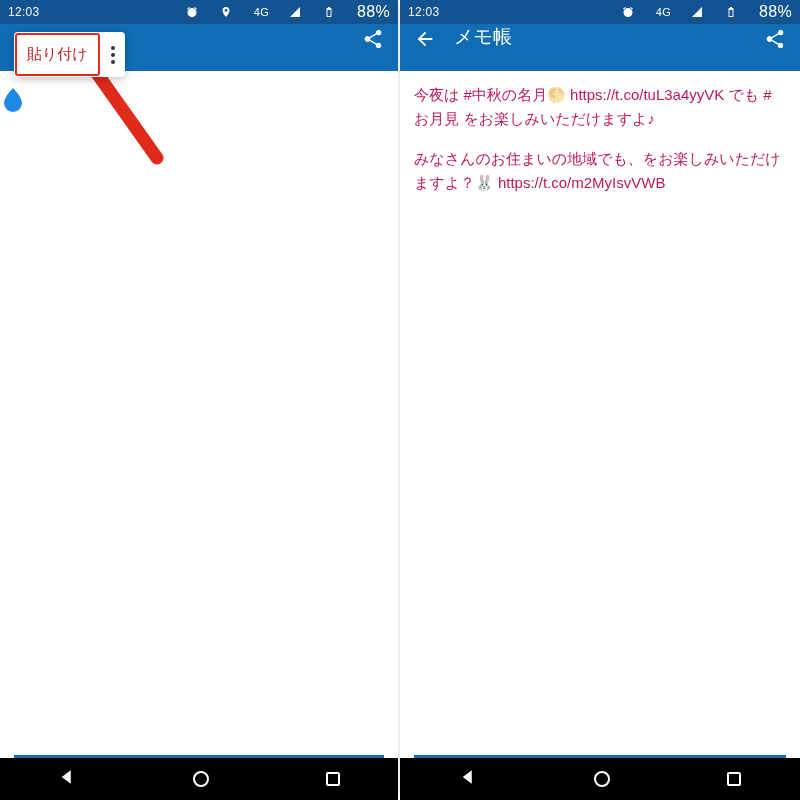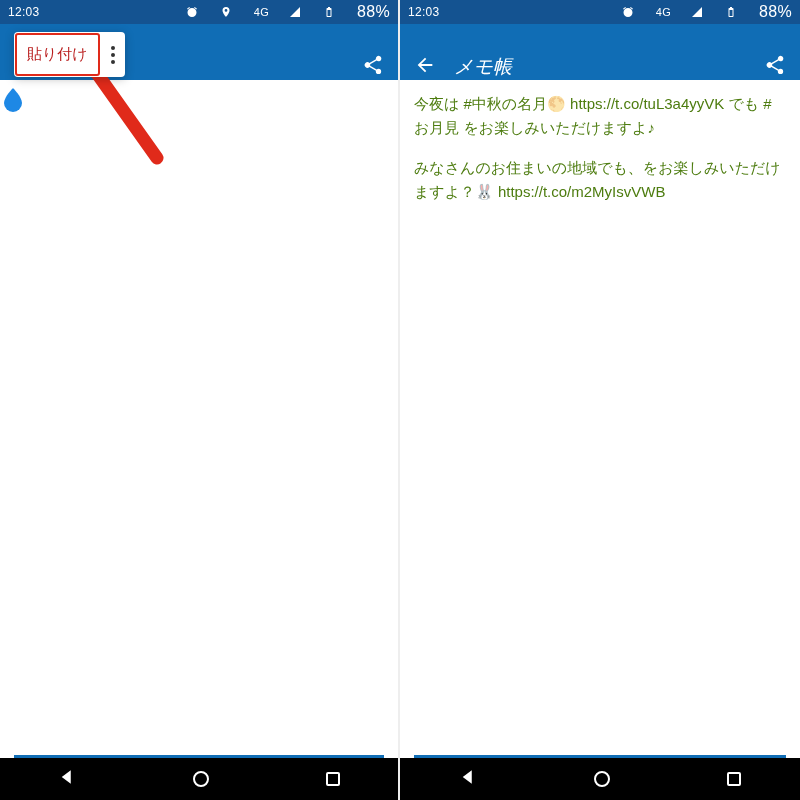--- a/index.html
+++ b/index.html
@@ -10,20 +10,21 @@
       font-family: -apple-system, "Helvetica Neue", Arial, sans-serif;
       background: #fff;
       overflow: hidden;
     }
     .pane {
       width: 400px;
       height: 800px;
       position: relative;
       display: flex;
       flex-direction: column;
+      border-radius: 11px;
     }
     .pane-left { border-right: 2px solid #eee; }
     
     .statusbar {
       height: 24px;
       background: #145391;
       color: #fff;
       display: flex;
       align-items: center;
       padding: 0 8px;
@@ -32,29 +33,28 @@
     }
     .statusbar .time { flex: 0 0 auto; }
     .statusbar .spacer { flex: 1 1 auto; }
     .statusbar .icons { display: flex; align-items: center; gap: 22px; }
     .statusbar svg { width: 12px; height: 12px; fill: #fff; display: block; }
     .statusbar .txt4g { font-size: 11px; }
     .statusbar .signal { margin-left: -2px; }
     .statusbar .battpct { font-size: 16px; }
     
     .appbar {
-      height: 56px;
+      height: 47px;
       background: #106db5;
       display: flex;
-      align-items: flex-end;
+      align-items: flex-start;
       padding: 0 10px;
       gap: 14px;
       color: #fff;
       position: relative;
-      font-style: italic;
     }
     .appbar .title {
       font-size: 19px;
       font-weight: 500;
     }
     .appbar .right { margin-left: auto; display: flex; align-items: center; gap: 10px; }
     .appbar svg { width: 22px; height: 22px; fill: #fff; display: block; }
     .iconbtn { cursor: pointer; padding: 4px; }
     
     .ctxmenu {
@@ -104,21 +104,21 @@
       height: 24px;
     }
     .teardrop svg { fill: #1e88e5; }
     
     .content {
       flex: 1 1 auto;
       background: #fff;
       padding: 12px 14px;
       font-size: 15px;
       line-height: 1.6;
-      color: #4d7c0f;
+      color: #be185d;
       overflow: hidden;
       word-break: break-word;
     }
     .content p { margin-bottom: 16px; }
     .blueline {
       height: 3px;
       background: #106db5;
       margin: 0 14px 0 14px;
     }
     

